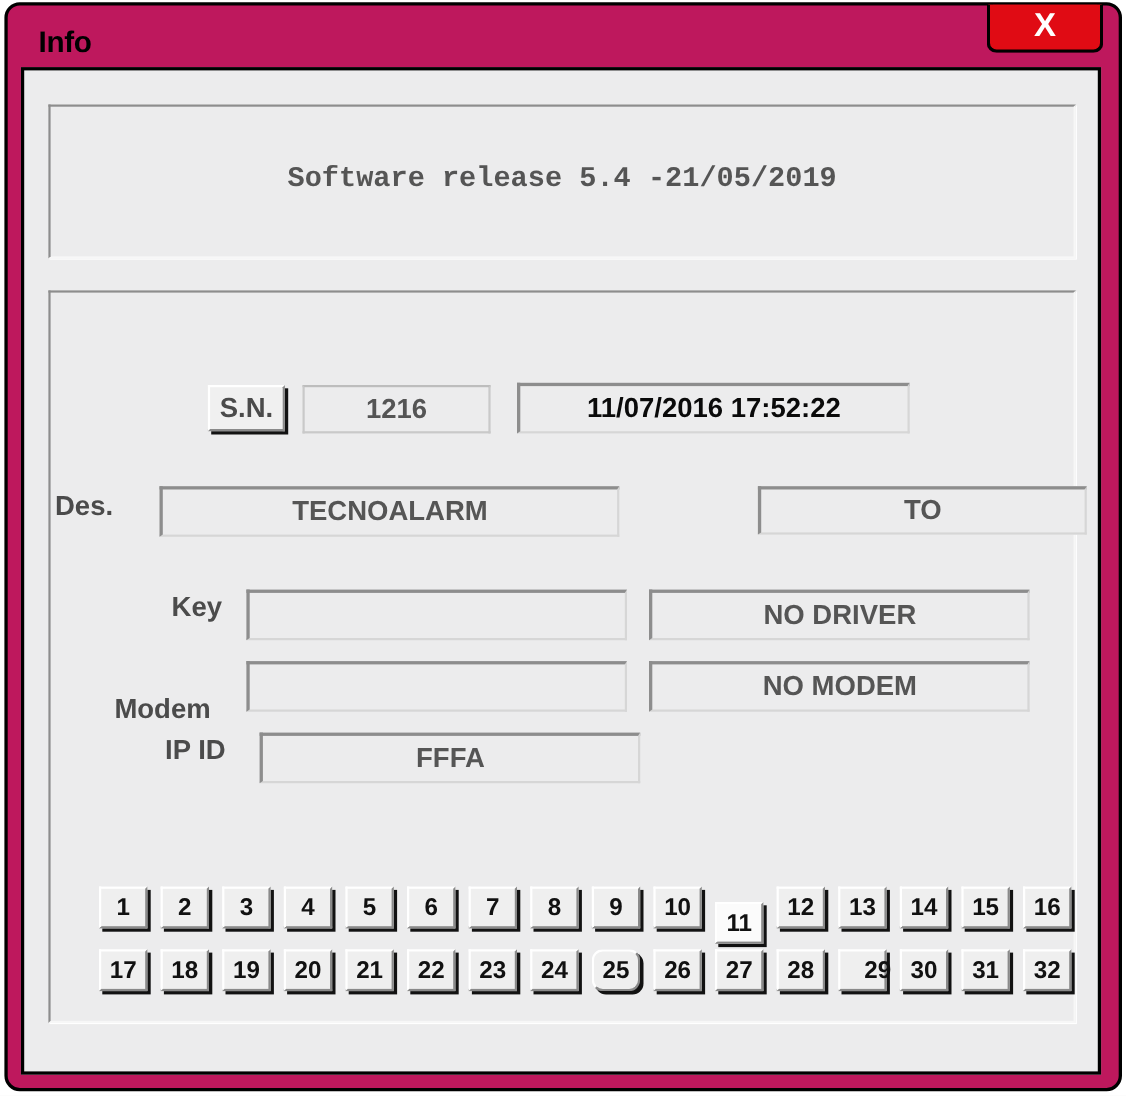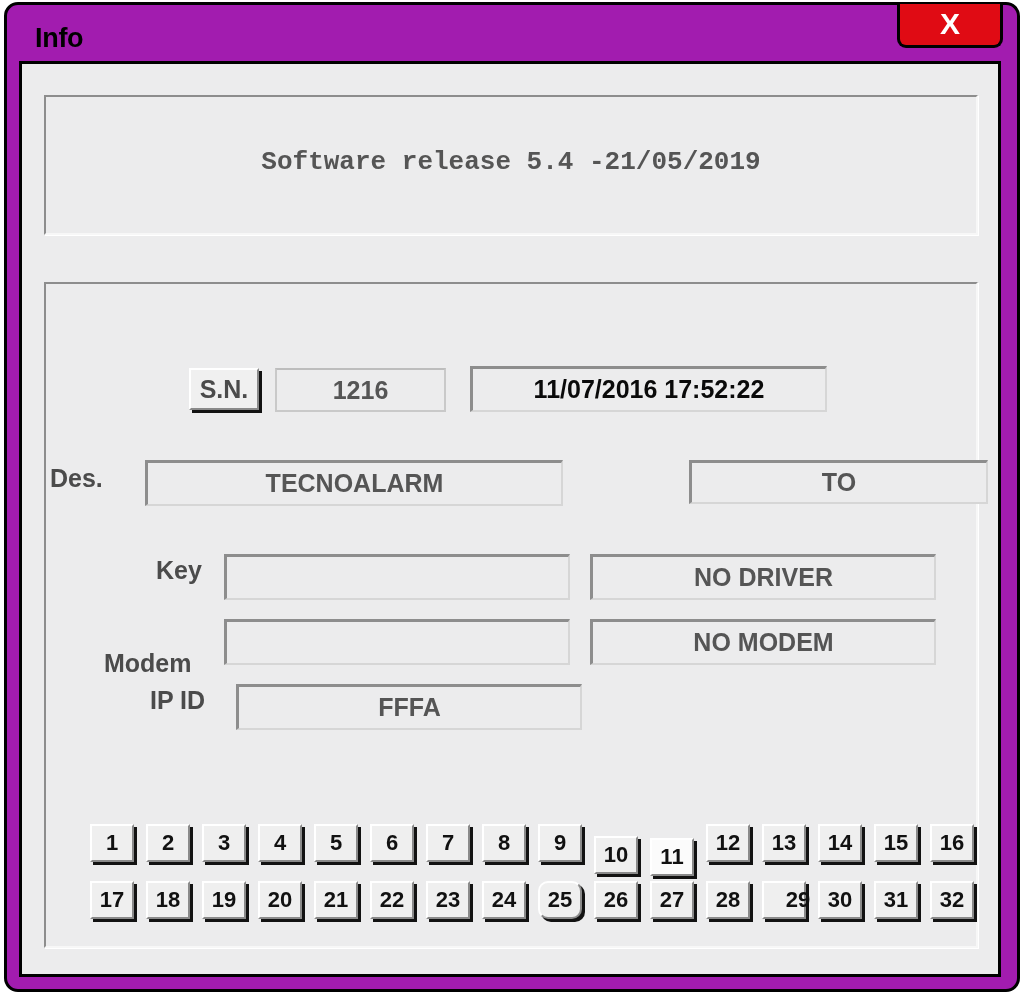--- a/index.html
+++ b/index.html
@@ -15,21 +15,21 @@
   }
 
   
   #window {
     position: absolute;
     left: 4px;
     top: 2px;
     width: 1016px;
     height: 990px;
     box-sizing: border-box;
-    background: #a21caf;
+    background: #be185d;
     border: 3px solid #000000;
     border-radius: 14px;
   }
 
   #titlebar {
     position: absolute;
     left: 0;
     top: 0;
     width: 100%;
     height: 56px;
@@ -111,21 +111,21 @@
     width: 100%;
     text-align: center;
     font-size: 26px;
     font-weight: bold;
     color: #555555;
     font-family: Liberation Mono, monospace;
   }
 
   #main-group {
     left: 22px;
-    top: 218px;
+    top: 200px;
     width: 934px;
     height: 666px;
     text-align: center;
   }
 
   
   .field {
     position: absolute;
     box-sizing: border-box;
     background: #ececed;
@@ -262,21 +262,21 @@
       <div class="btn-row" id="btn-row-1">
           <div class="pushbtn numbtn" style="position: relative;">1</div>
           <div class="pushbtn numbtn" style="position: relative;">2</div>
           <div class="pushbtn numbtn" style="position: relative;">3</div>
           <div class="pushbtn numbtn" style="position: relative;">4</div>
           <div class="pushbtn numbtn" style="position: relative;">5</div>
           <div class="pushbtn numbtn" style="position: relative;">6</div>
           <div class="pushbtn numbtn" style="position: relative;">7</div>
           <div class="pushbtn numbtn" style="position: relative;">8</div>
           <div class="pushbtn numbtn" style="position: relative;">9</div>
-          <div class="pushbtn numbtn" style="position: relative; margin-top: 12px;">10</div>
+          <div class="pushbtn numbtn" style="position: relative;">10</div>
           <div class="pushbtn numbtn focused" style="position: relative; margin-top: 14px;">11</div>
           <div class="pushbtn numbtn" style="position: relative;">12</div>
           <div class="pushbtn numbtn" style="position: relative;">13</div>
           <div class="pushbtn numbtn" style="position: relative;">14</div>
           <div class="pushbtn numbtn" style="position: relative;">15</div>
           <div class="pushbtn numbtn" style="position: relative;">16</div>
         </div>
       <div class="btn-row" id="btn-row-2">
           <div class="pushbtn numbtn" style="position: relative;">17</div>
           <div class="pushbtn numbtn" style="position: relative;">18</div>

